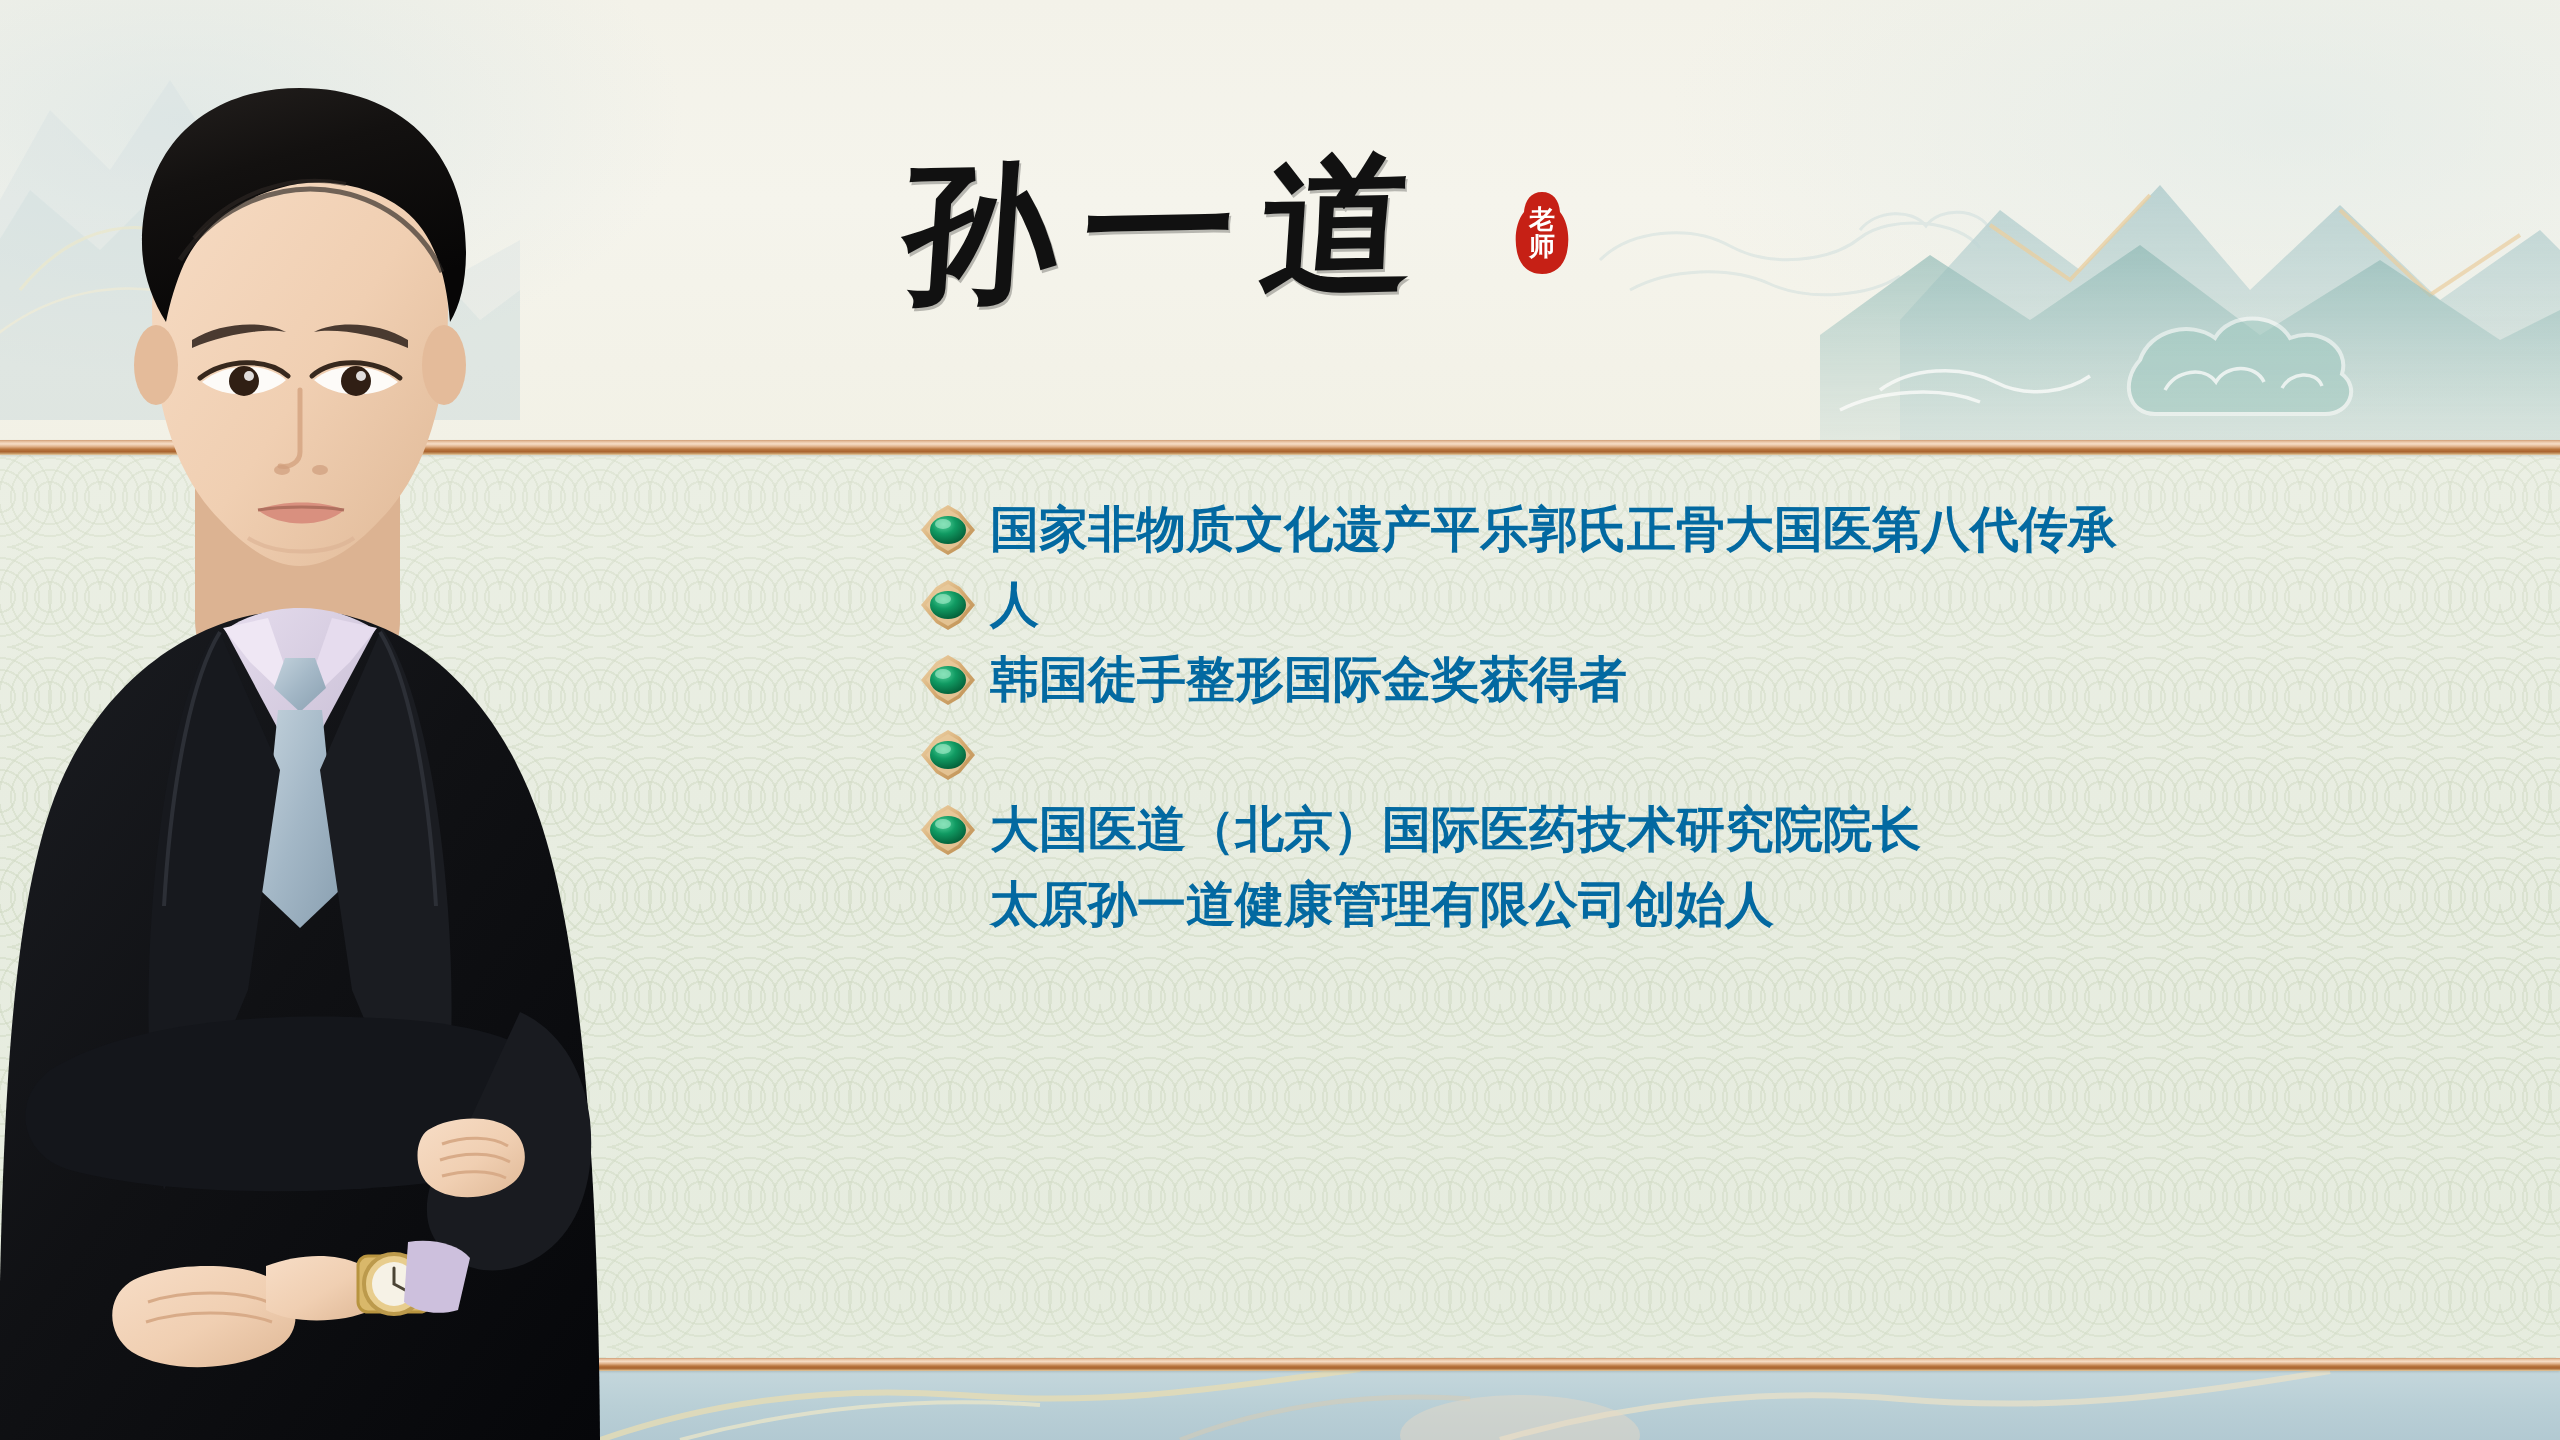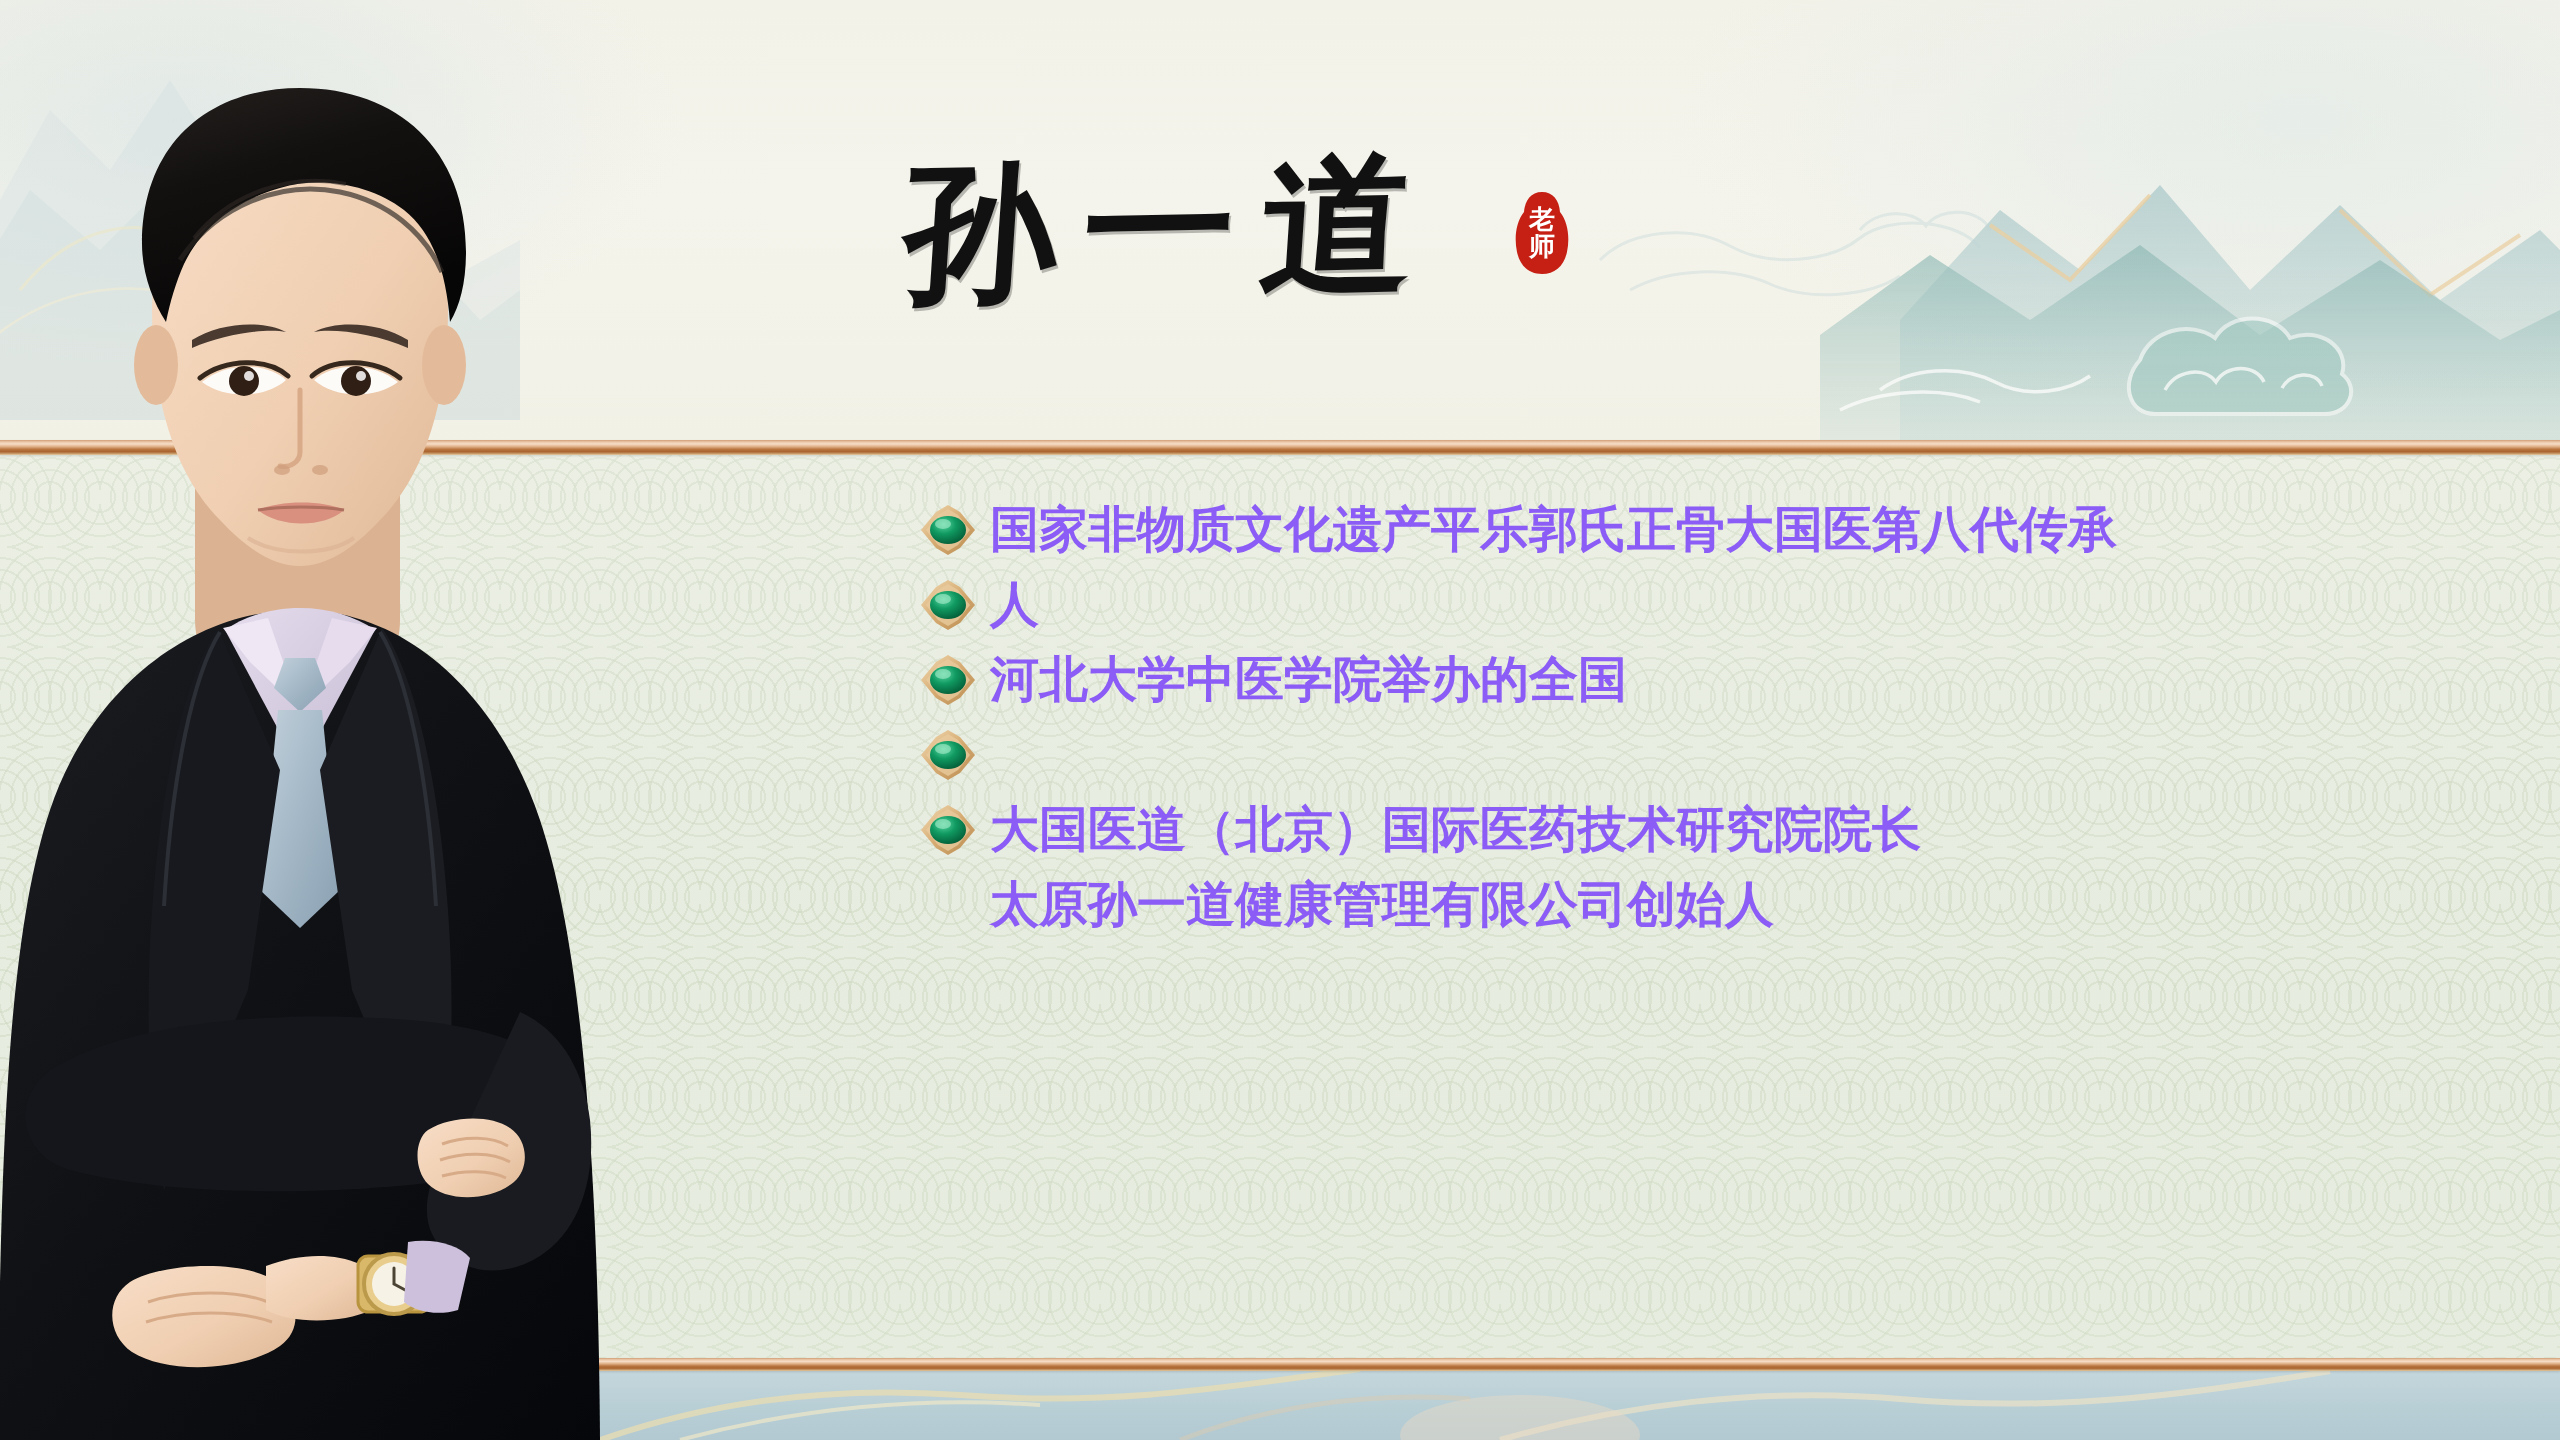--- a/index.html
+++ b/index.html
@@ -120,21 +120,21 @@
   .cred-row{
     display:flex;align-items:center;height:63px;margin-bottom:12px;
   }
   .gem{
     flex:0 0 56px;width:56px;height:52px;margin-right:14px;
     position:relative;
   }
   .gem.hidden{visibility:hidden;}
   .cred-text{
     font-family:"DejaVu Sans","Liberation Sans",sans-serif;
-    font-size:49px;line-height:1;color:#8b5cf6;font-weight:700;
+    font-size:49px;line-height:1;color:#0369a1;font-weight:700;
     white-space:nowrap;letter-spacing:0px;
   }
 </style>
 </head>
 <body>
 
 <div id="stage">
 
   <div class="bg-base"></div>
 
@@ -387,21 +387,21 @@
 
     <div class="cred-row">
       <span class="gem">
         <svg width="56" height="52" viewBox="0 0 56 52" xmlns="http://www.w3.org/2000/svg">
           <path d="M28 1 L40 8 L55 26 L40 44 L28 51 L16 44 L1 26 L16 8 Z" fill="url(#goldR)"></path>
           <path d="M28 5 L38 11 L50 26 L38 41 L28 47 L18 41 L6 26 L18 11 Z" fill="#e8cb9d" opacity=".8"></path>
           <ellipse cx="28" cy="26" rx="18" ry="14" fill="url(#gemR)"></ellipse>
           <ellipse cx="23" cy="20" rx="8" ry="5" fill="#9fe9c6" opacity=".65"></ellipse>
         </svg>
       </span>
-      <span class="cred-text">河北大学中医学院举办的全国</span>
+      <span class="cred-text">韩国徒手整形国际金奖获得者</span>
     </div>
 
     <div class="cred-row">
       <span class="gem">
         <svg width="56" height="52" viewBox="0 0 56 52" xmlns="http://www.w3.org/2000/svg">
           <path d="M28 1 L40 8 L55 26 L40 44 L28 51 L16 44 L1 26 L16 8 Z" fill="url(#goldR)"></path>
           <path d="M28 5 L38 11 L50 26 L38 41 L28 47 L18 41 L6 26 L18 11 Z" fill="#e8cb9d" opacity=".8"></path>
           <ellipse cx="28" cy="26" rx="18" ry="14" fill="url(#gemR)"></ellipse>
           <ellipse cx="23" cy="20" rx="8" ry="5" fill="#9fe9c6" opacity=".65"></ellipse>
         </svg>

